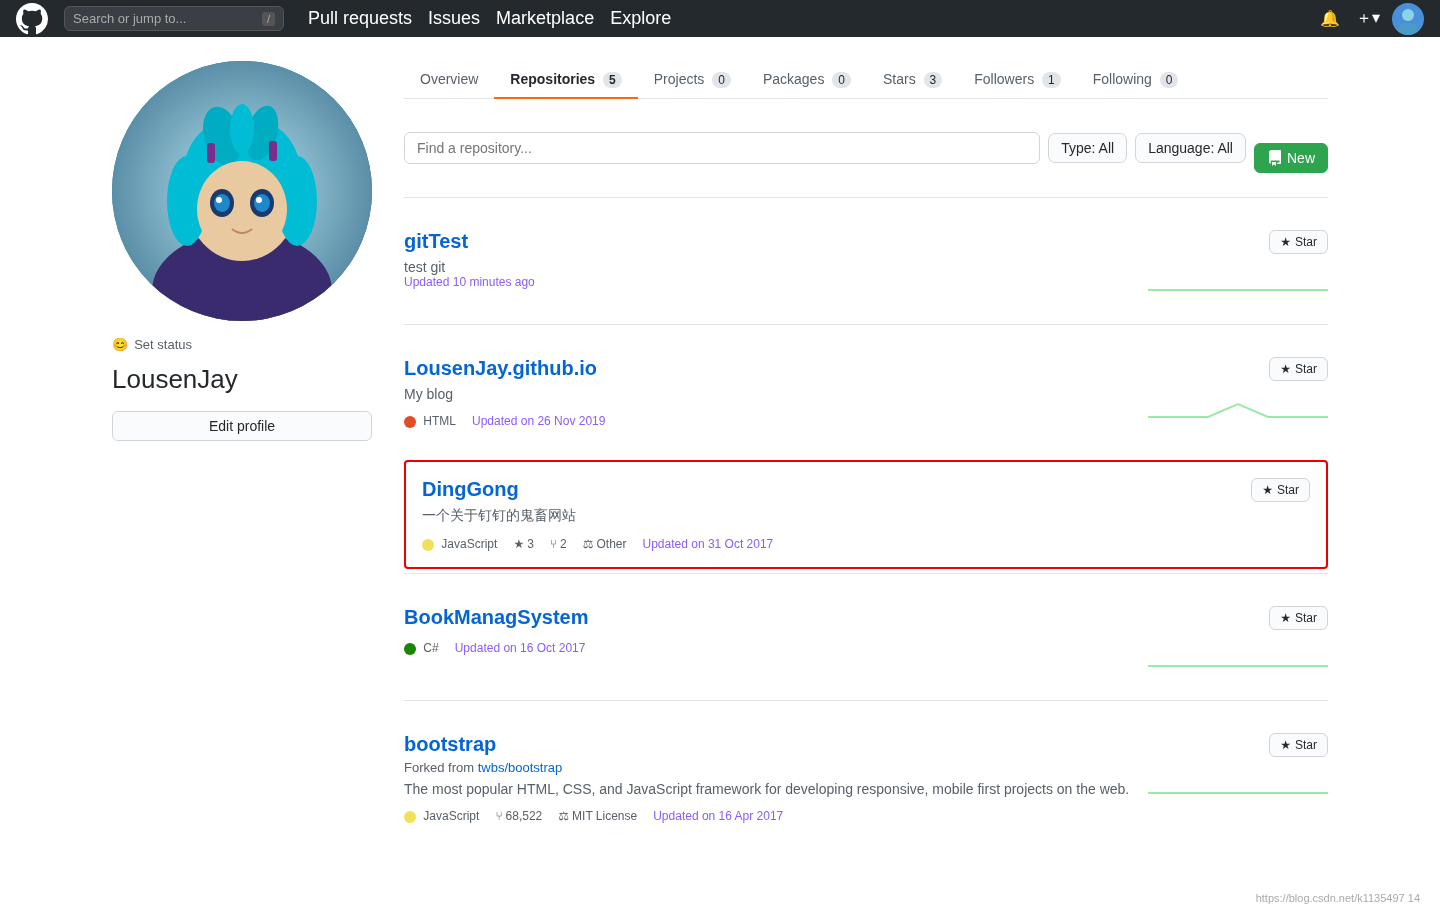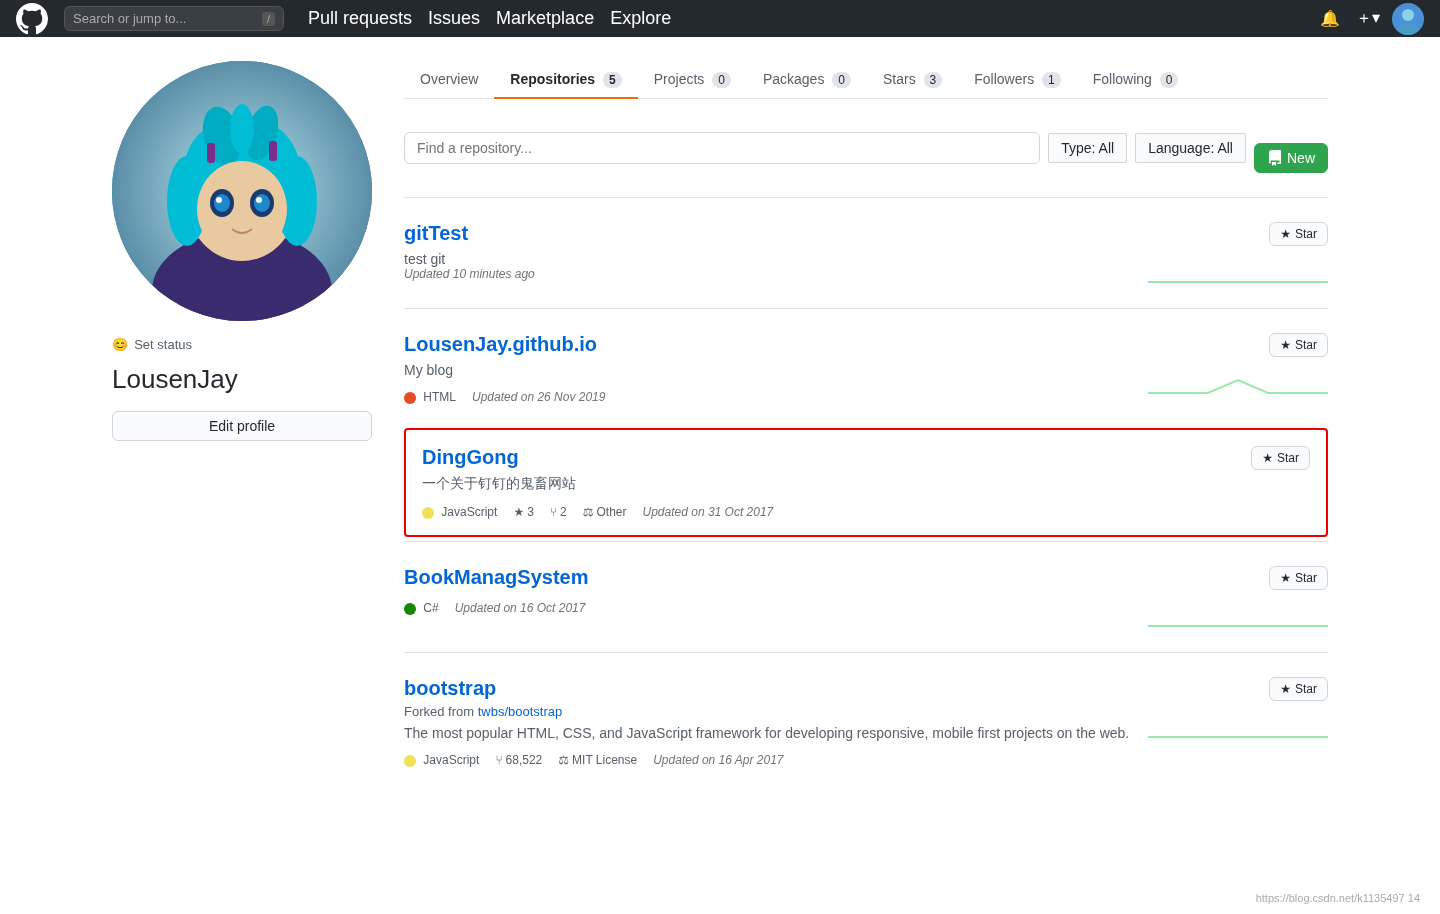--- a/index.html
+++ b/index.html
@@ -33,34 +33,34 @@
 
     
     .tabs { display: flex; border-bottom: 1px solid #e1e4e8; margin-bottom: 24px; gap: 0; }
     .tab { padding: 10px 16px; font-size: 14px; color: #586069; text-decoration: none; border-bottom: 2px solid transparent; margin-bottom: -1px; cursor: pointer; white-space: nowrap; }
     .tab.active { color: #24292e; border-bottom-color: #f66a0a; font-weight: 600; }
     .tab-count { background: #e1e4e8; color: #24292e; border-radius: 20px; font-size: 12px; padding: 1px 6px; margin-left: 4px; }
 
     
     .filter-row { display: flex; gap: 8px; margin-bottom: 24px; align-items: center; }
     .repo-search { flex: 1; padding: 7px 12px; border: 1px solid #d1d5da; border-radius: 6px; font-size: 14px; color: #6d28d9; outline: none; }
-    .filter-btn { padding: 6px 12px; border: 1px solid #d1d5da; border-radius: 2px; background: #fafbfc; color: #24292e; font-size: 14px; cursor: pointer; white-space: nowrap; }
+    .filter-btn { padding: 6px 12px; border: 1px solid #d1d5da; border-radius: 7px; background: #fafbfc; color: #24292e; font-size: 14px; cursor: pointer; white-space: nowrap; }
     .new-btn { padding: 6px 12px; border: 1px solid #2ea44f; border-radius: 6px; background: #2ea44f; color: #fff; font-size: 14px; cursor: pointer; font-weight: 500; display: flex; align-items: flex-end; gap: 4px; margin-top: 20px; }
 
     
-    .repo-item { border-top: 1px solid #e1e4e8; padding: 24px 0; position: relative; }
+    .repo-item { border-top: 1px solid #e1e4e8; padding: 32px 0; position: relative; }
     .repo-item.highlighted { border: 2px solid #e00; border-radius: 4px; padding: 16px; margin-bottom: 4px; }
     .repo-header { display: flex; justify-content: space-between; align-items: flex-start; }
     .repo-name { font-size: 20px; font-weight: 600; color: #0366d6; text-decoration: none; }
     .repo-desc { color: #586069; font-size: 14px; margin-top: 6px; }
     .repo-meta { display: flex; align-items: center; gap: 16px; margin-top: 12px; font-size: 12px; color: #586069; }
     .lang-dot { width: 12px; height: 12px; border-radius: 50%; display: inline-block; margin-right: 4px; vertical-align: middle; }
     .repo-stat { display: flex; align-items: center; gap: 3px; }
     .star-btn { display: flex; align-items: center; gap: 4px; padding: 4px 10px; border: 1px solid #d1d5da; border-radius: 6px; background: #fafbfc; color: #24292e; font-size: 12px; cursor: pointer; white-space: nowrap; flex-shrink: 0; }
-    .updated-text { color: #737373; font-size: 12px; font-style: italic; }
+    .updated-text { color: #8b5cf6; font-size: 12px; }
     .forked-from { color: #586069; font-size: 13px; margin-top: 4px; }
     .forked-from a { color: #0366d6; text-decoration: none; }
     .repo-right { display: flex; flex-direction: column; align-items: flex-end; gap: 8px; }
 
     
     .bottom-right-link { position: fixed; bottom: 10px; right: 20px; font-size: 11px; color: #aaa; }
   </style>
 </head>
 <body>
 

